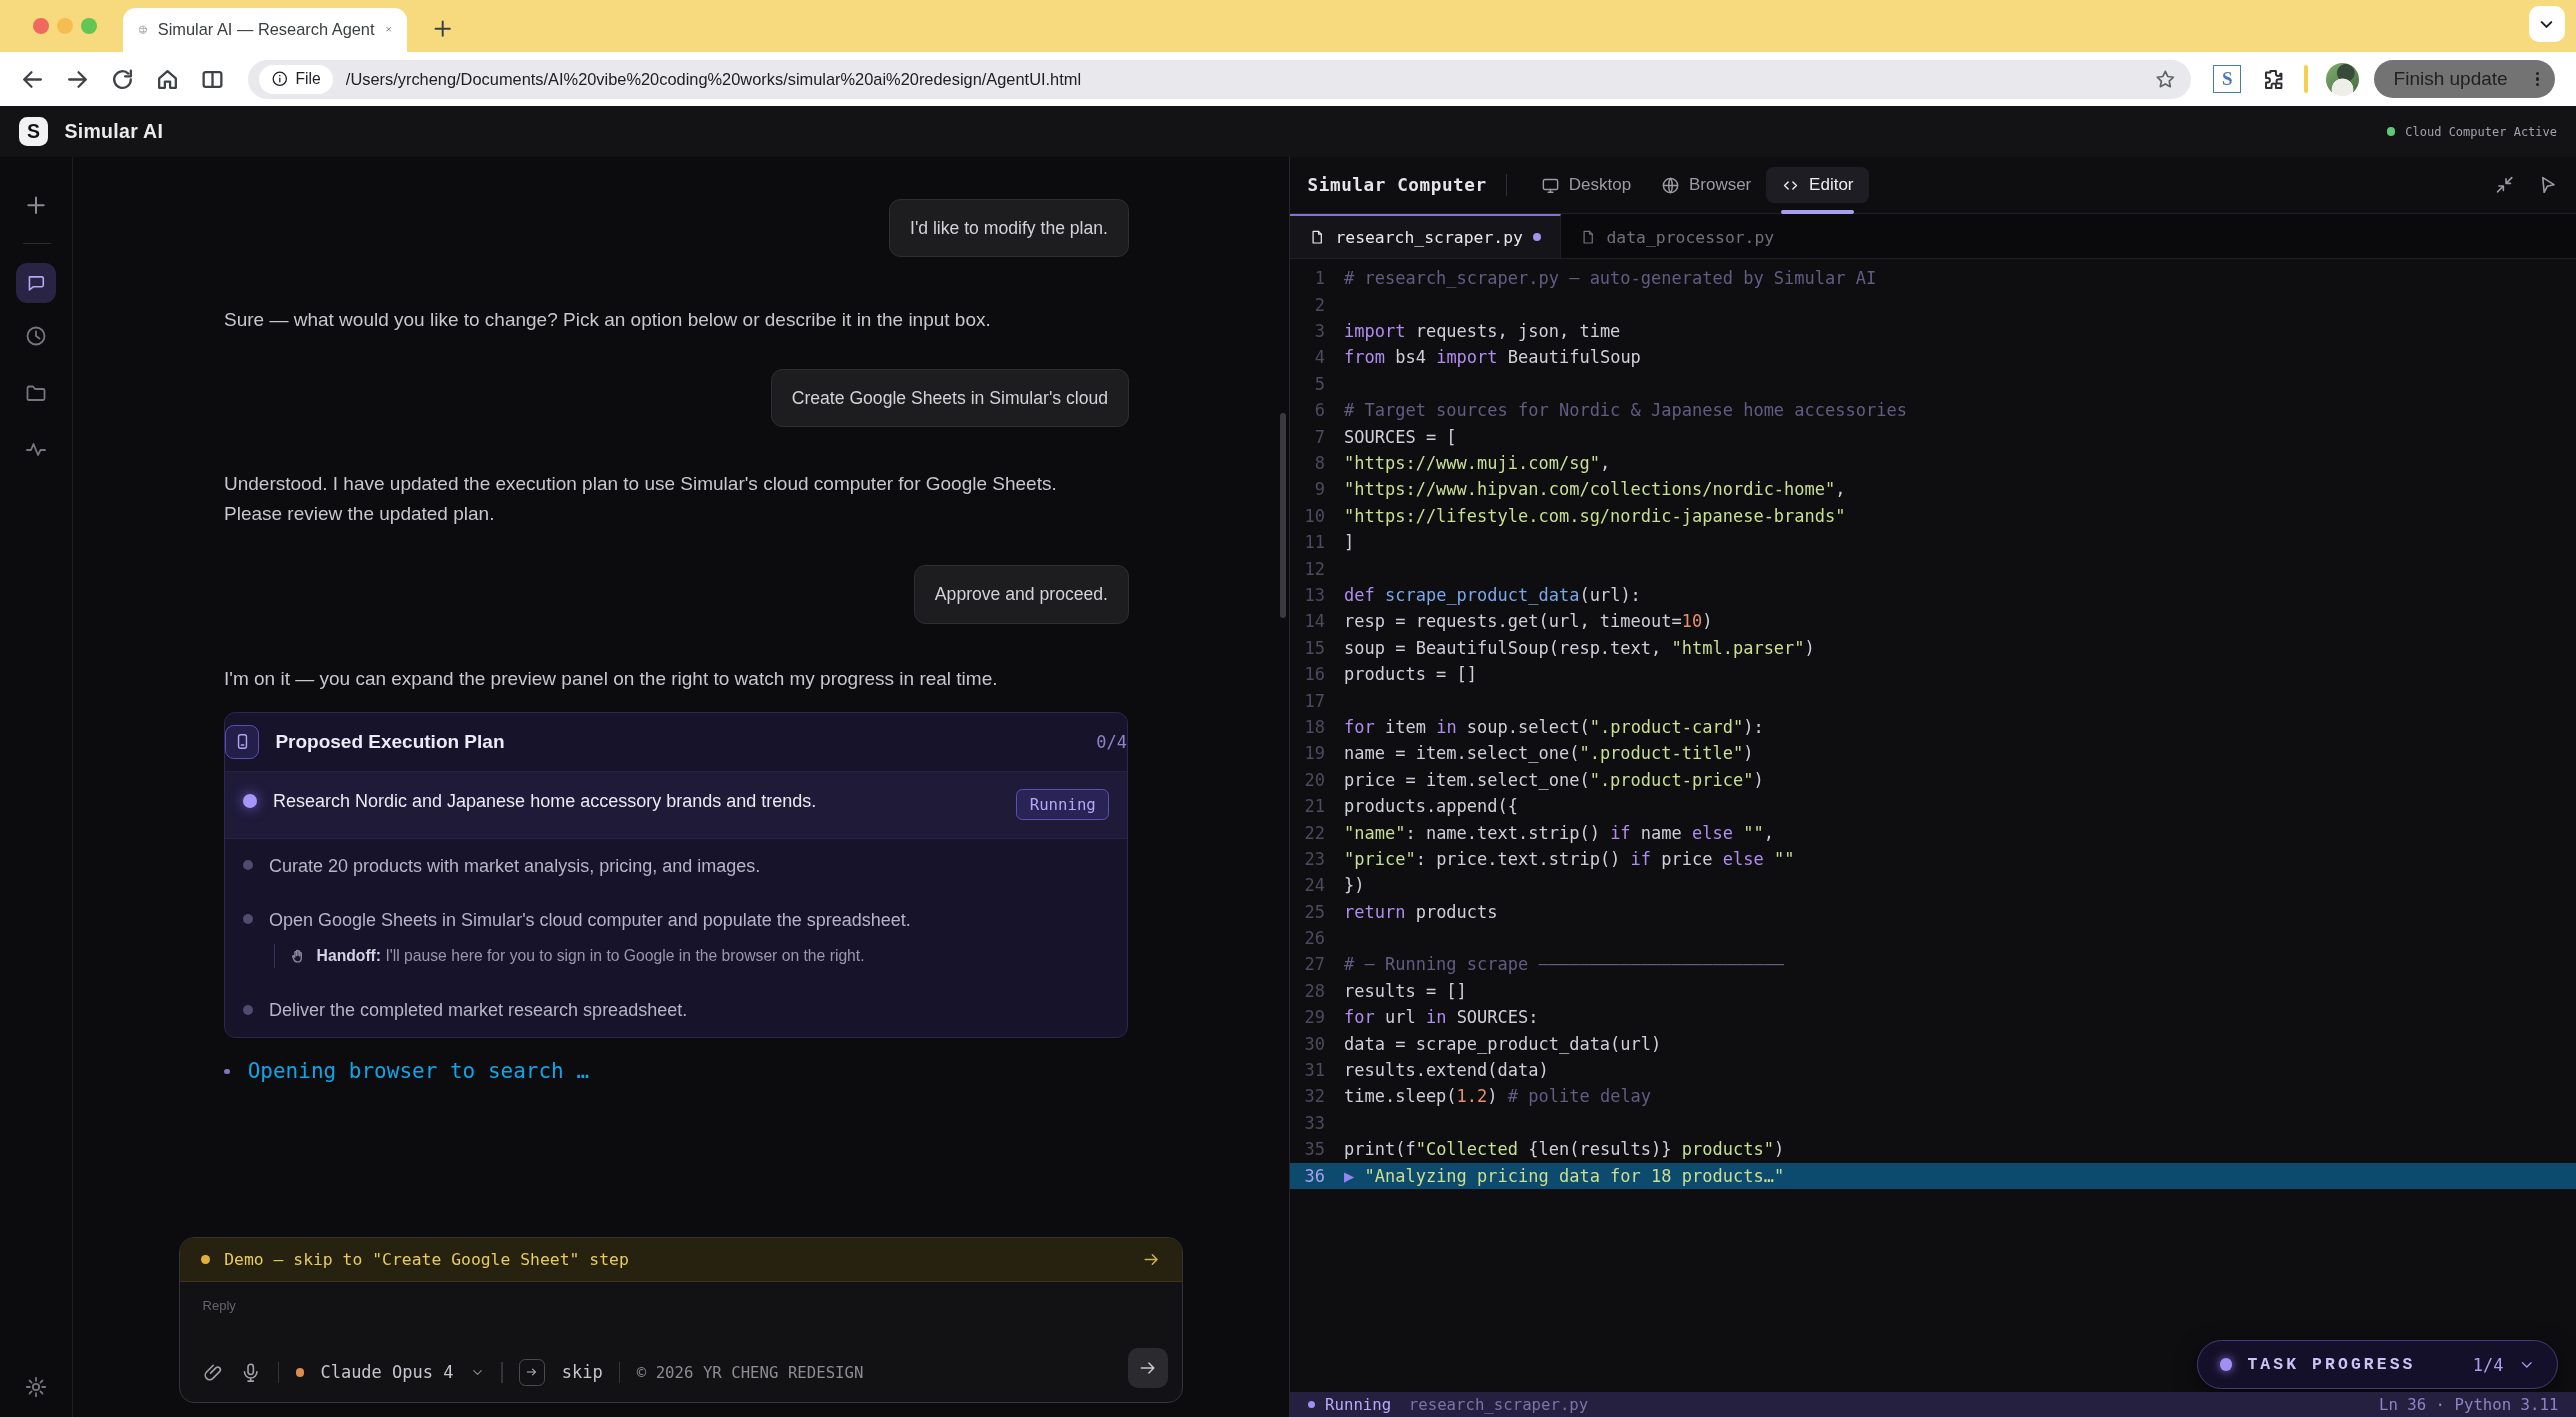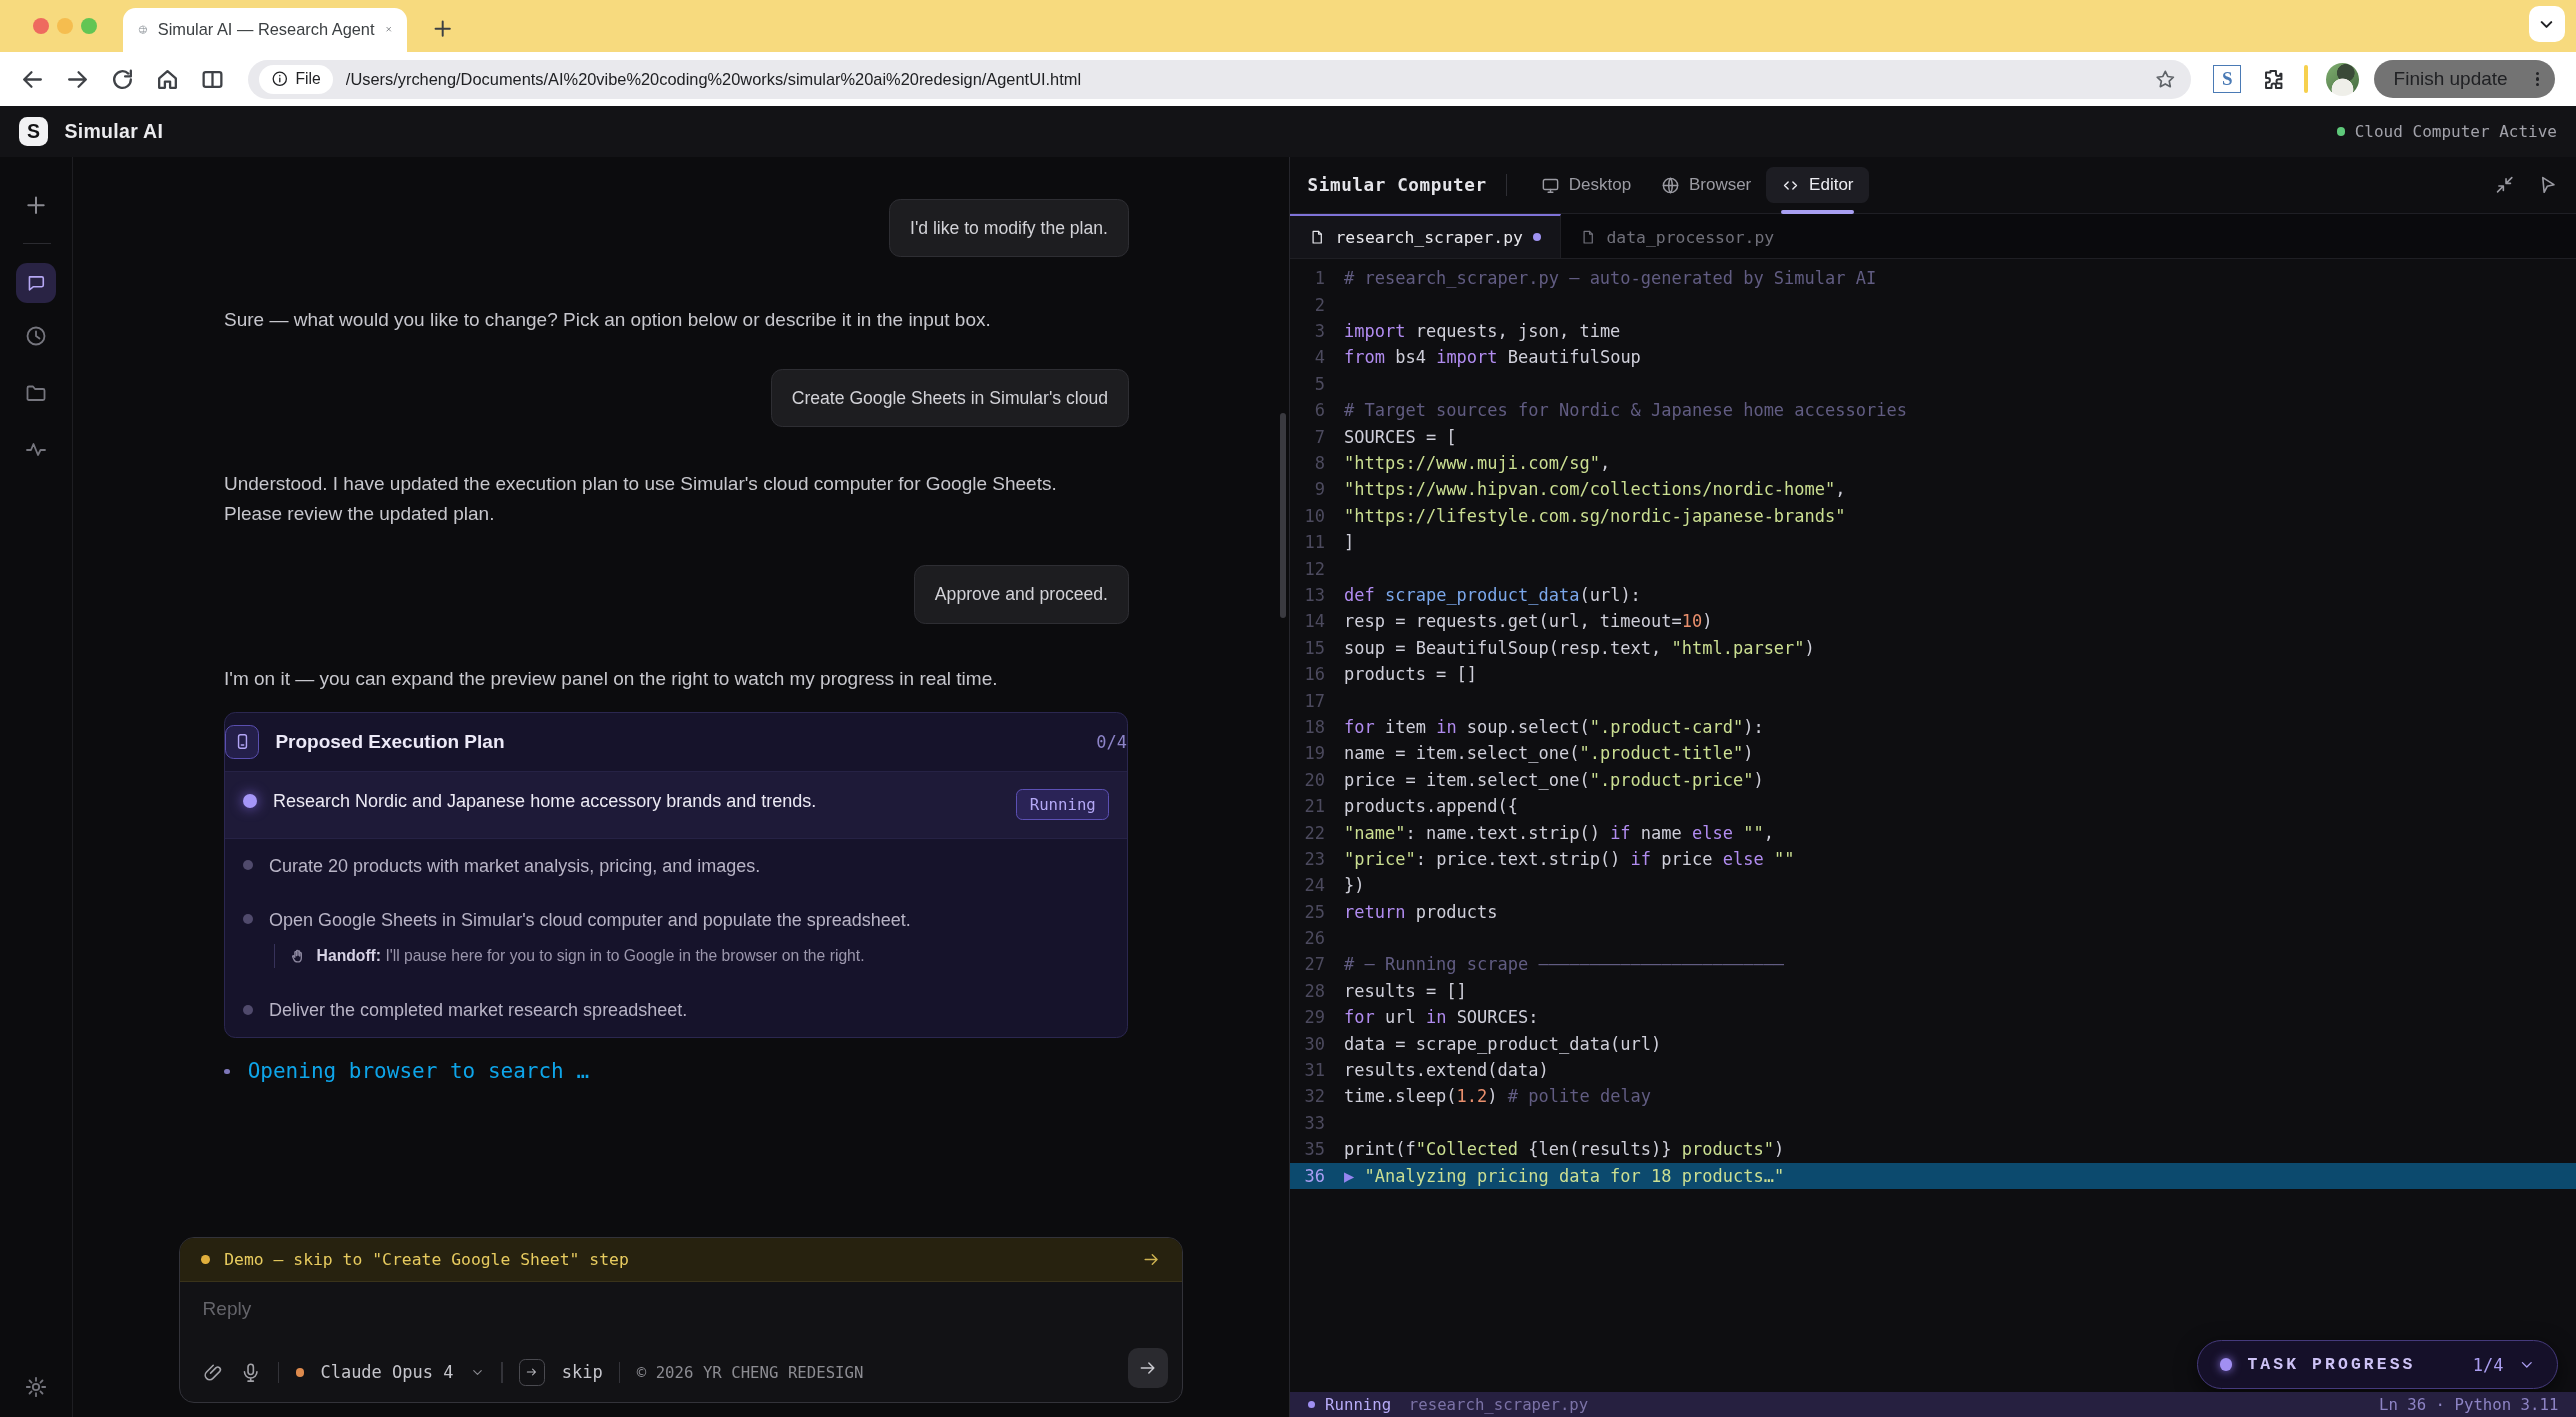--- a/index.html
+++ b/index.html
@@ -43,21 +43,21 @@
   .finish { margin-left:15px; height:38px; background:#737373; border-radius:19px; display:flex;
             align-items:center; padding:0 16.4px 0 20px; gap:28px; color:#202124; font-size:19px; }
   .kebab span { display:block; width:3.1px; height:3.1px; border-radius:50%; background:#202124; margin:2.5px 0; }
 
   
   .appbar { position:absolute; top:106px; left:0; width:2576px; height:52px; background:#131316;
             border-bottom:0.6px solid #222228; display:flex; align-items:center; padding:0 19px; }
   .logo { width:29px; height:29px; border-radius:8.2px; background:#f2f2f4; color:#121214;
           font-weight:bold; font-size:19.5px; display:flex; align-items:center; justify-content:center; }
   .appname { margin-left:16.4px; font-size:19.5px; font-weight:600; color:#ebebee; letter-spacing:0.3px; }
-  .cloudstat { margin-left:auto; display:flex; align-items:center; gap:10px; font-size:16px; color:#a2a2aa; }
+  .cloudstat { margin-left:auto; display:flex; align-items:center; gap:10px; font-size:12px; color:#a2a2aa; }
   .gdot { width:8.2px; height:8.2px; border-radius:50%; background:#5ec87a; }
 
   
   .rail { position:absolute; top:157px; left:0; width:73px; bottom:0; background:#0c0c0e;
           border-right:0.6px solid #1e1e22; }
   .rail .it { position:absolute; left:50%; transform:translateX(-50%); color:#76767e;
               display:flex; align-items:center; justify-content:center; }
   .rail .active-box { width:40px; height:40px; border-radius:11.3px; background:#292344; color:#b6a8f4; }
   .rail .divider { position:absolute; left:22.6px; width:28px; height:1.3px; background:#2b2b30; }
 
@@ -101,21 +101,21 @@
   
   .composer { position:absolute; left:106px; top:1080px; width:1004px; height:166px;
               border:1.3px solid #33333a; border-radius:15px; background:#121215; overflow:hidden; }
   .banner { height:44px; background:#27220f; border-bottom:0.6px solid #3a331a; display:flex;
             align-items:center; padding:0 21.4px; gap:14px;
             font-family:"DejaVu Sans Mono", monospace; font-size:16.4px; color:#e7cb5f; }
   .bdot { width:8.8px; height:8.8px; border-radius:50%; background:#e0af3c; flex:none; }
   .barrow { margin-left:auto; color:#cdb250; }
   .composer textarea { display:block; width:880px; height:50px; margin:16.4px 0 0 22.6px; background:transparent;
             border:none; outline:none; resize:none; font-family:"Liberation Sans", sans-serif;
-            font-size:19px; color:#d2d2d7; }
+            font-size:13px; color:#d2d2d7; }
   .composer textarea::placeholder { color:#64646a; }
   .meta { position:absolute; left:22.6px; bottom:16.4px; display:flex; align-items:center; gap:16.4px;
           color:#a2a2a8; }
   .vsep { width:1.3px; height:21.4px; background:#333339; }
   .odot { width:8.2px; height:8.2px; border-radius:50%; background:#dd8a4d; }
   .model { font-family:"DejaVu Sans Mono", monospace; font-size:17px; color:#c6c6cc; }
   .chev { color:#8a8a90; }
   .skipbox { width:26.4px; height:26.4px; border:1.3px solid #4a4a50; border-radius:6.3px; color:#b9b9bf;
              display:flex; align-items:center; justify-content:center; }
   .skiplbl { font-family:"DejaVu Sans Mono", monospace; font-size:17px; color:#c6c6cc; }

